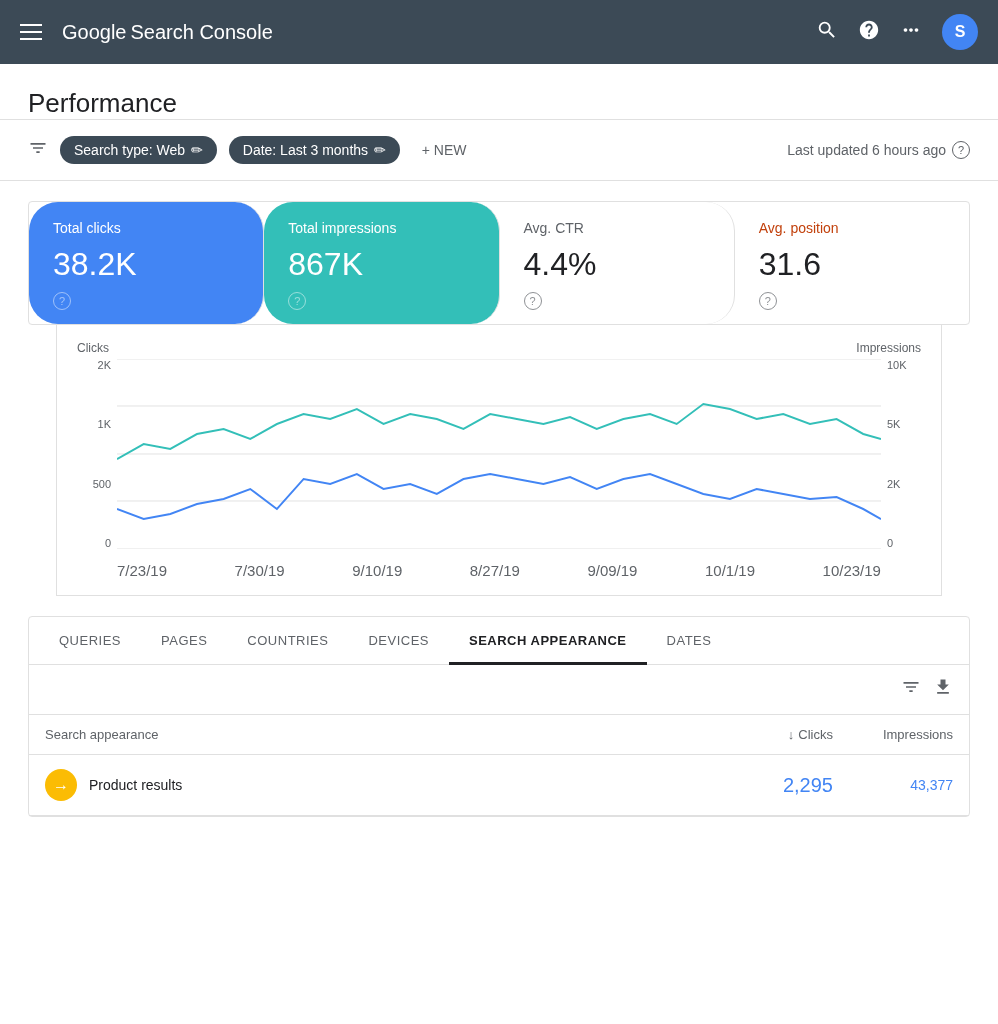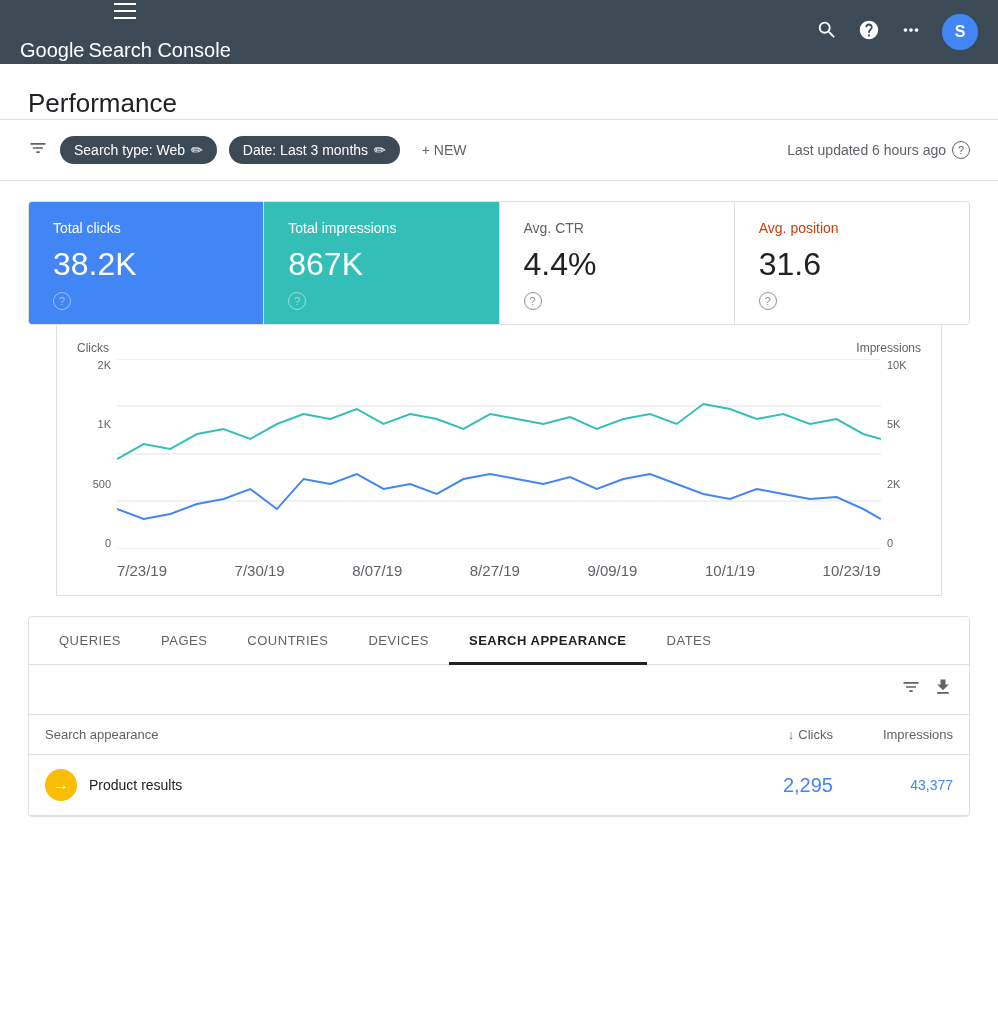--- a/index.html
+++ b/index.html
@@ -7,21 +7,21 @@
 
     
     .header {
       background: #3c4a56;
       display: flex;
       align-items: center;
       padding: 0 20px;
       height: 64px;
       color: white;
     }
-    .header-left { display: flex; align-items: center; gap: 20px; flex-direction: column; }
+    .header-left { display: flex; align-items: center; gap: 20px; }
     .hamburger { display: flex; flex-direction: column; gap: 5px; cursor: pointer; }
     .hamburger span { width: 22px; height: 2px; background: white; display: block; }
     .logo { display: flex; align-items: center; font-size: 20px; color: white; }
     .header-right { margin-left: auto; display: flex; align-items: center; gap: 20px; }
     .header-icon { color: white; font-size: 20px; cursor: pointer; }
     .avatar {
       width: 36px; height: 36px; border-radius: 50%;
       background: #4285f4; color: white;
       display: flex; align-items: center; justify-content: center;
       font-weight: bold; font-size: 16px; cursor: pointer;
@@ -78,20 +78,21 @@
     }
 
     
     .metrics-section { padding: 20px 28px 0; }
     .metrics-cards { display: flex; border: 1px solid #e0e0e0; border-radius: 4px; overflow: hidden; }
     .metric-card {
       padding: 18px 24px 14px;
       flex: 1;
       border-right: 1px solid #e0e0e0;
       cursor: pointer;
+      border-radius: 29px;
     }
     .metric-card:last-child { border-right: none; }
     .metric-card.active-blue { background: #4285f4; color: white; }
     .metric-card.active-teal { background: #33bfb8; color: white; }
     .metric-label { font-size: 14px; margin-bottom: 10px; }
     .metric-value { font-size: 32px; font-weight: 400; }
     .metric-help { margin-top: 8px; opacity: 0.7; font-size: 16px; cursor: pointer; }
     .metric-card.inactive .metric-label { color: #5f6368; }
     .metric-card.inactive .metric-value { color: #202124; font-size: 32px; }
     .metric-card.inactive .metric-help { color: #5f6368; }
@@ -372,21 +373,21 @@
             <line x1="0" y1="190" x2="860" y2="190" stroke="#e0e0e0" stroke-width="1"></line>
 
             <polyline fill="none" stroke="#33bfb8" stroke-width="2" points="0,100 30,85 60,90 90,75 120,70 150,80 180,65 210,55 240,60 270,50 300,65 330,55 360,60 390,70 420,55 450,60 480,65 510,58 540,70 570,60 600,55 630,65 660,45 690,50 720,60 750,55 780,65 810,60 840,75 860,80"></polyline>
 
             <polyline fill="none" stroke="#4285f4" stroke-width="2" points="0,150 30,160 60,155 90,145 120,140 150,130 180,150 210,120 240,125 270,115 300,130 330,125 360,135 390,120 420,115 450,120 480,125 510,118 540,130 570,120 600,115 630,125 660,135 690,140 720,130 750,135 780,140 810,138 840,150 860,160"></polyline>
           </svg>
         </div>
         <div class="x-axis-labels">
           <span>7/23/19</span>
           <span>7/30/19</span>
-          <span>8/07/19</span>
+          <span>9/10/19</span>
           <span>8/27/19</span>
           <span>9/09/19</span>
           <span>10/1/19</span>
           <span>10/23/19</span>
         </div>
       </div>
     </div>
   </div>
 
   <div class="tabs-section">

